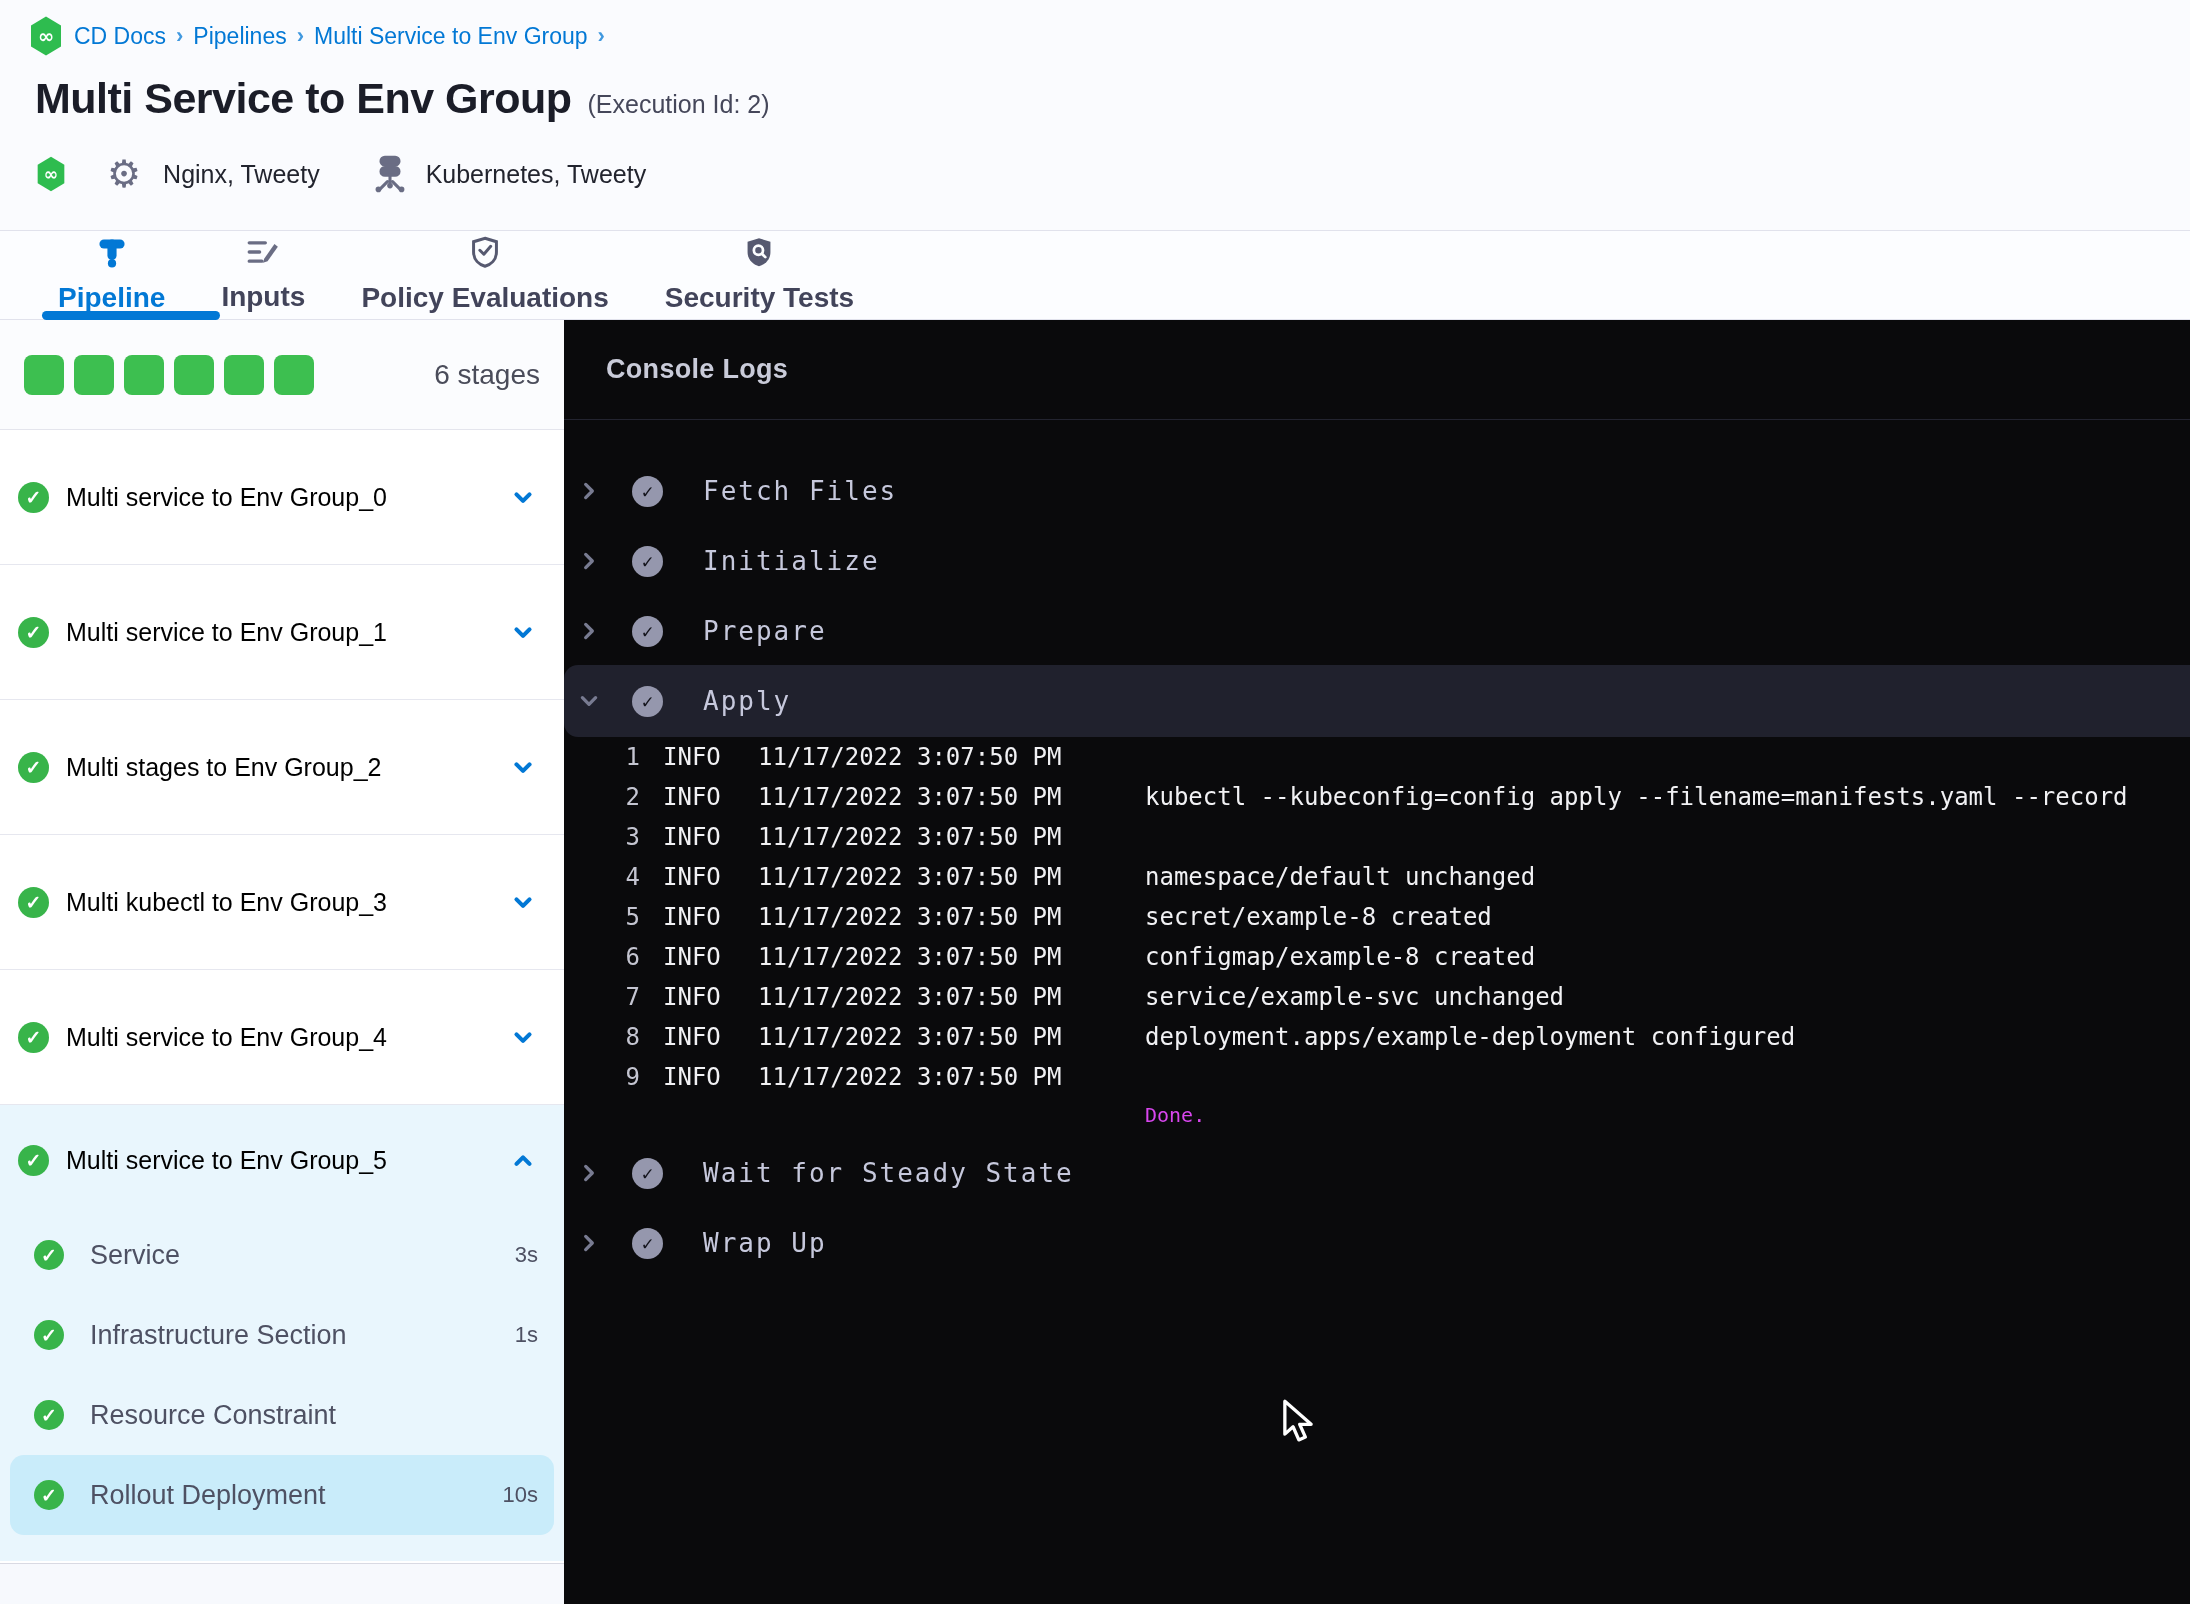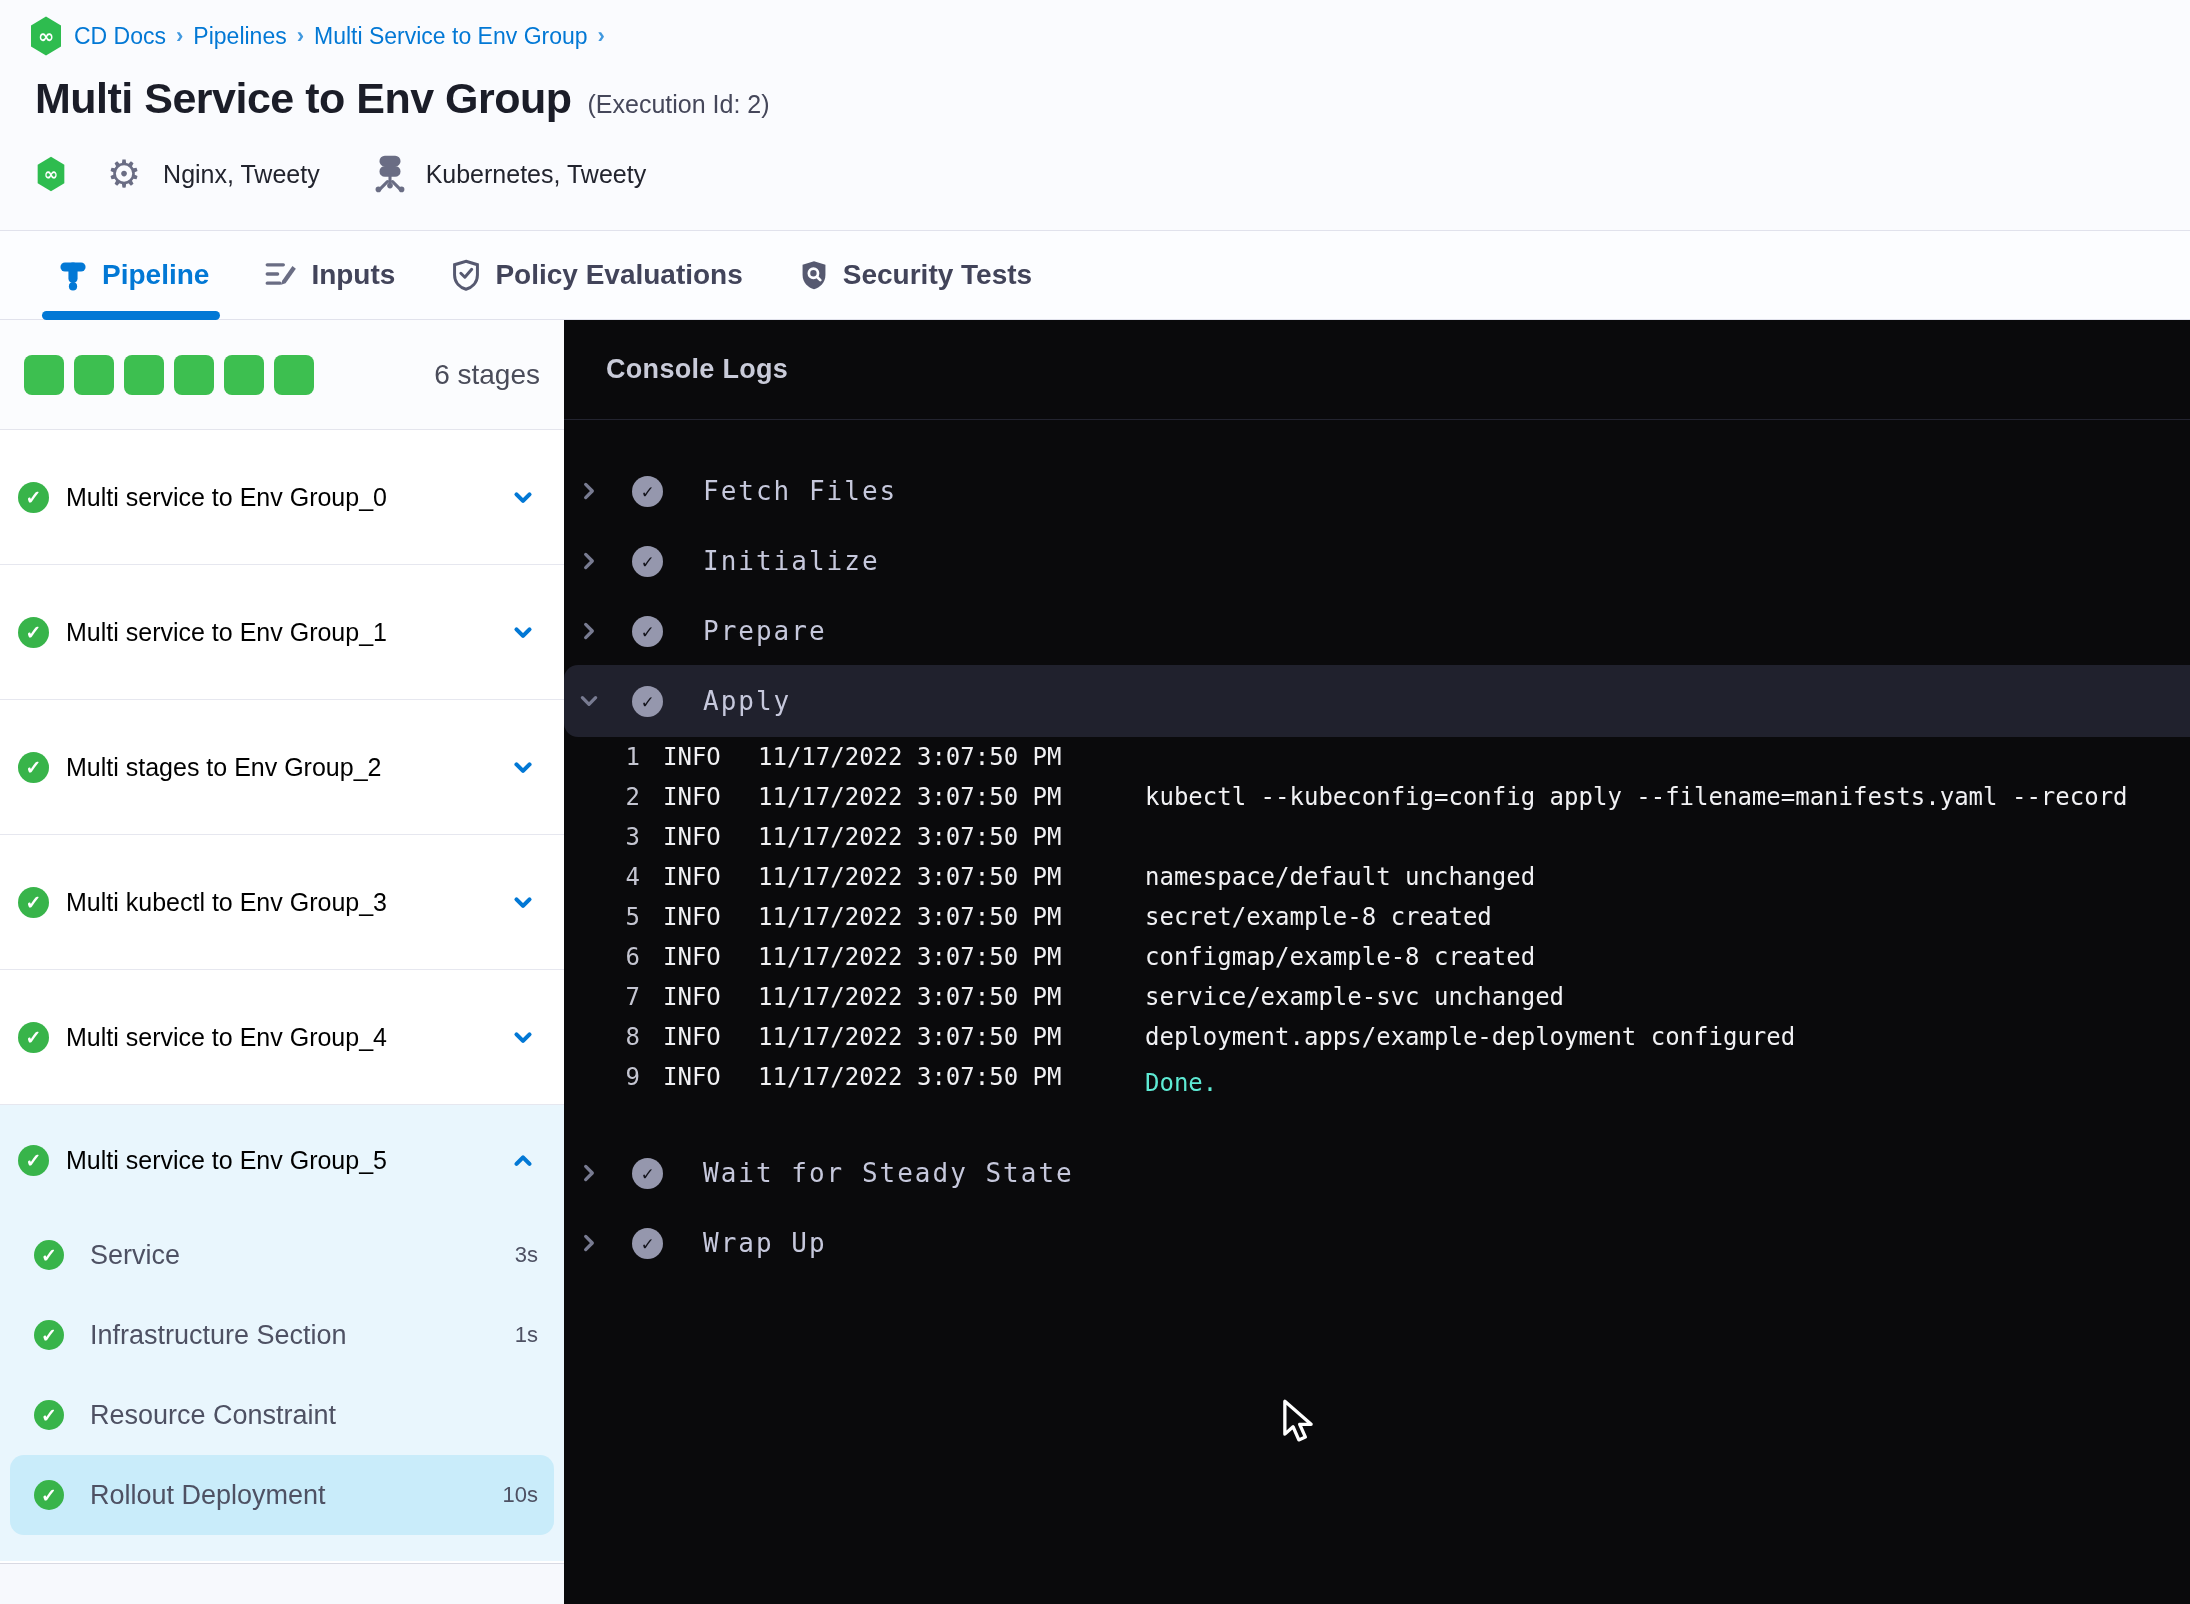--- a/index.html
+++ b/index.html
@@ -15,21 +15,21 @@
   .page-title { font-size:43px; font-weight:700; color:#1b1d28; letter-spacing:-0.5px; }
   .exec-id { font-size:25px; color:#45475a; font-weight:400; }
   .services-row { position:absolute; left:35px; top:148px; height:52px; display:flex; align-items:center; }
   .svc-label { font-size:25px; color:#22242e; font-weight:500;text-align:right; }
   .gear-glyph { font-size:38px; color:#6a6d84; line-height:1; margin-left:40px; }
 
   
   .tab-bar { position:absolute; left:0; top:230px; width:2190px; height:90px; background:#fcfdff;
              border-top:1px solid #e1e2ec; border-bottom:1px solid #e1e2ec;
              display:flex; align-items:center; padding-left:58px; gap:56px; }
-  .tab { display:flex; align-items:flex-start; gap:14px; cursor:pointer; }
+  .tab { display:flex; align-items:center; gap:14px; cursor:pointer;flex-direction:column; }
   .tab-label { font-size:28px; font-weight:600; color:#42445a; }
   .tab.active .tab-label { color:#0278d5; }
   .tab-underline { position:absolute; left:42px; bottom:-1px; width:178px; height:9px; background:#0278d5; border-radius:5px; }
 
   
   .sidebar { position:absolute; left:0; top:320px; width:564px; height:1284px; background:#ffffff; }
   .stages-summary { position:relative; height:110px; background:#fbfcfe; border-bottom:1px solid #e4e5ed; }
   .squares { position:absolute; left:24px; top:35px; display:flex; gap:10px; }
   .square { width:40px; height:40px; border-radius:8px; background:#3dbf50; }
   .stages-count { position:absolute; right:24px; top:0; height:110px; display:flex; align-items:center; font-size:28px; color:#4a4c5a; }
@@ -64,21 +64,21 @@
   .check-gray { width:31px; height:31px; border-radius:50%; background:#9597ad; color:#13141c; margin-left:32px;
                 display:flex; align-items:center; justify-content:center; font-size:19px; font-weight:700; flex:none; }
   .sec-label { margin-left:40px; font-size:26px; letter-spacing:2px; color:#c6c8dc; }
 
   .log-line { position:absolute; left:0; width:100%; height:40px; display:flex; align-items:center;
               font-size:24px; color:#f1f1f4; }
   .log-n { width:76px; text-align:right; color:#c4c5d1; flex:none; }
   .log-lvl { margin-left:23px; width:70px; flex:none; }
   .log-time { margin-left:25px; width:387px; flex:none; }
   .log-msg { white-space:pre; }
-  .done-line { position:absolute; left:581px; top:743px; height:40px; display:flex; align-items:center; font-size:24px; color:#5eead4; }
+  .done-line { position:absolute; left:581px; top:775px; height:40px; display:flex; align-items:center; font-size:20px; color:#d946ef; }
 
   .cursor { position:absolute; left:714px; top:1078px; }
   svg { display:block; }
 </style>
 </head>
 <body>
 
 <div class="page">
 
   <div class="page-header">

